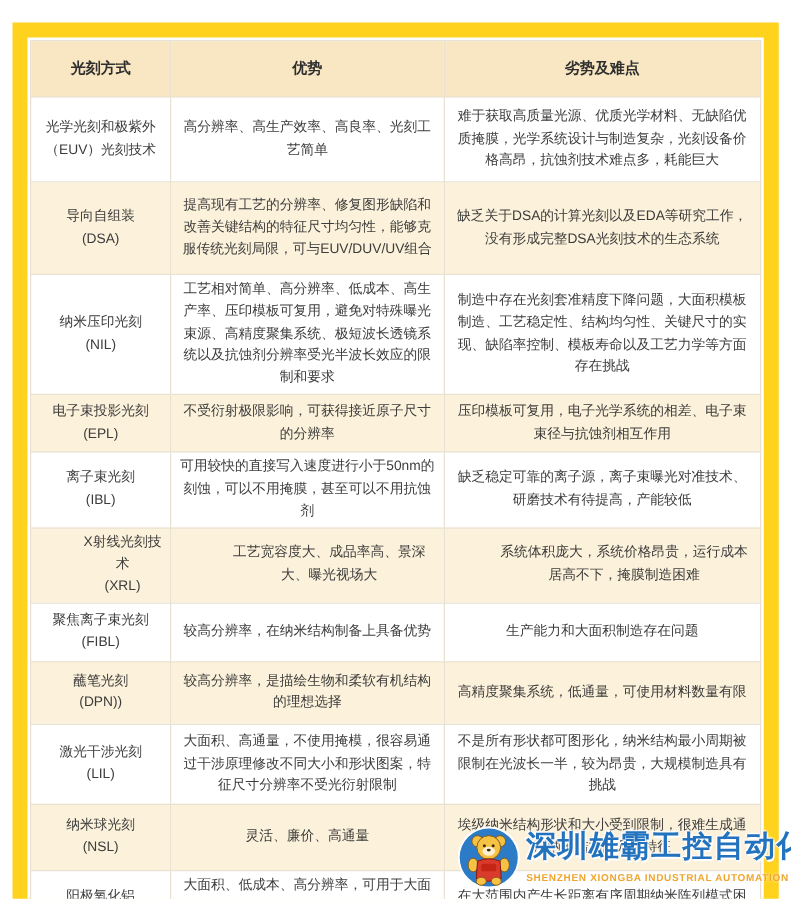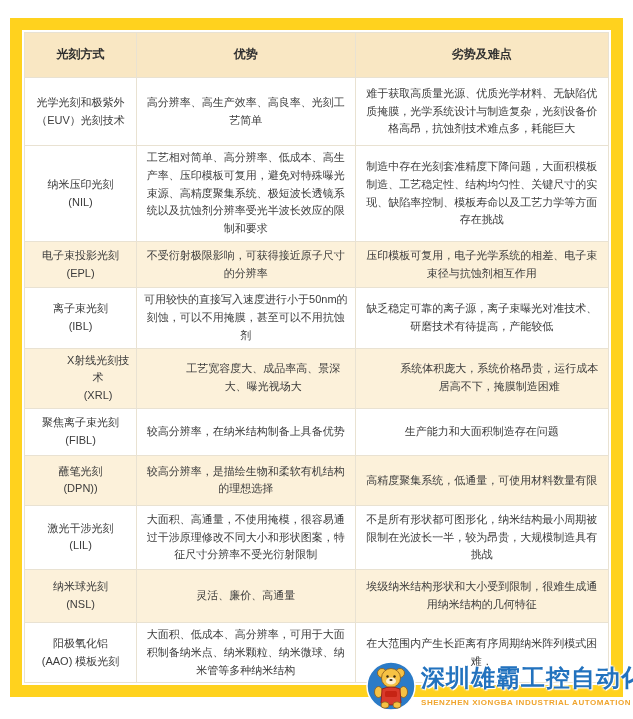--- a/index.html
+++ b/index.html
@@ -111,20 +111,26 @@
           <th>劣势及难点</th>
         </tr>
       </thead>
       <tbody>
         <tr class="white r0">
           <td class="method">光学光刻和极紫外
 （EUV）光刻技术</td>
           <td>高分辨率、高生产效率、高良率、光刻工艺简单</td>
           <td>难于获取高质量光源、优质光学材料、无缺陷优质掩膜，光学系统设计与制造复杂，光刻设备价格高昂，抗蚀剂技术难点多，耗能巨大</td>
         </tr>
+        <tr class="cream r1">
+          <td class="method">导向自组装
+(DSA)</td>
+          <td>提高现有工艺的分辨率、修复图形缺陷和改善关键结构的特征尺寸均匀性，能够克服传统光刻局限，可与EUV/DUV/UV组合</td>
+          <td>缺乏关于DSA的计算光刻以及EDA等研究工作，没有形成完整DSA光刻技术的生态系统</td>
+        </tr>
         <tr class="white r2">
           <td class="method">纳米压印光刻
 (NIL)</td>
           <td>工艺相对简单、高分辨率、低成本、高生产率、压印模板可复用，避免对特殊曝光束源、高精度聚集系统、极短波长透镜系统以及抗蚀剂分辨率受光半波长效应的限制和要求</td>
           <td>制造中存在光刻套准精度下降问题，大面积模板制造、工艺稳定性、结构均匀性、关键尺寸的实现、缺陷率控制、模板寿命以及工艺力学等方面存在挑战</td>
         </tr>
         <tr class="cream r3">
           <td class="method">电子束投影光刻
 (EPL)</td>
           <td>不受衍射极限影响，可获得接近原子尺寸的分辨率</td>

